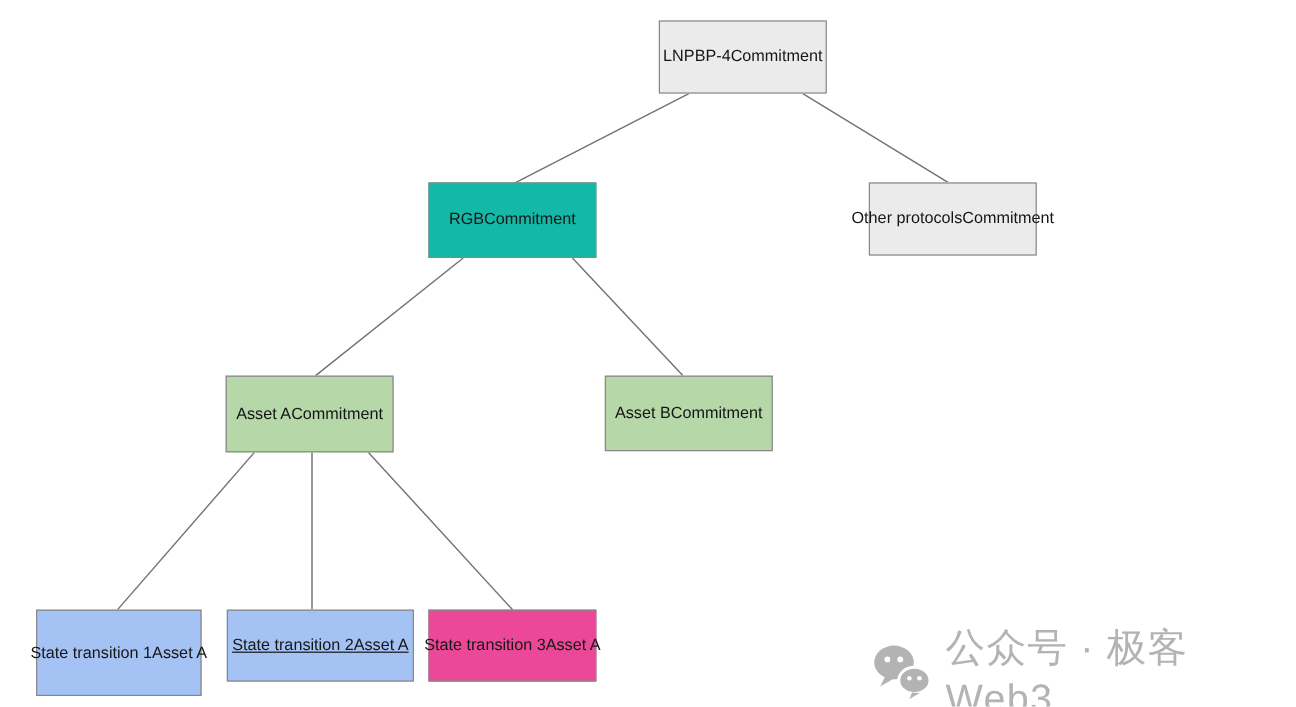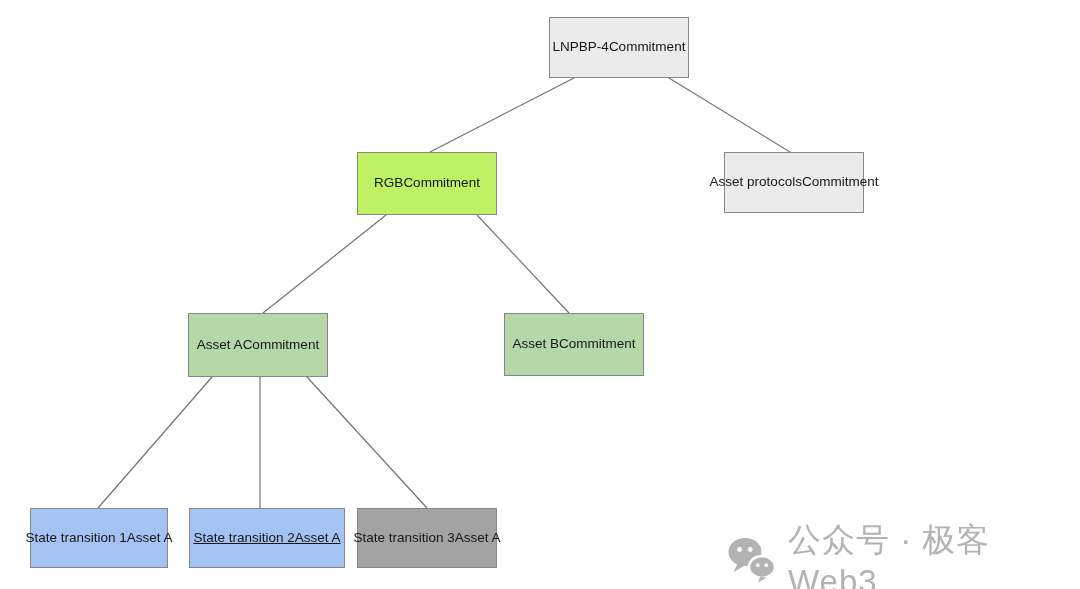--- a/index.html
+++ b/index.html
@@ -22,21 +22,21 @@
     font-size:13.5px;line-height:16.5px;
     text-align:center;
     white-space:nowrap;
   }
   
   .n-lnpbp4 {left:549px;top:17px; width:140px;height:61px;}
   .n-rgb    {left:357px;top:152px;width:140px;height:63px;}
   .n-other  {left:724px;top:152px;width:140px;height:61px;}
   .n-asseta {left:188px;top:313px;width:140px;height:64px;}
   .n-assetb {left:504px;top:313px;width:140px;height:63px;}
-  .n-st1    {left:30px; top:508px;width:138px;height:60px;text-align:center;}
+  .n-st1    {left:30px; top:508px;width:138px;height:72px;text-align:center;}
   .n-st2    {left:189px;top:508px;width:156px;height:60px;text-decoration:underline;}
   .n-st3    {left:357px;top:508px;width:140px;height:60px;}
 
   .watermark{
     position:absolute;left:727px;top:518px;
     display:flex;align-items:center;gap:11px;
     font-size:33px;letter-spacing:1px;
     user-select:none;
   }
   .watermark svg{flex:0 0 auto;display:block;}
@@ -54,27 +54,27 @@
     <line x1="212" y1="377" x2="98" y2="508"></line>
     <line x1="260" y1="377" x2="260" y2="508"></line>
     <line x1="307" y1="377" x2="427" y2="508"></line>
   </svg>
 
   <div class="node n-lnpbp4" style="background-color: rgb(235, 235, 235); border-color: rgb(135, 135, 135);">
     <span>LNPBP-4</span>
     <span>Commitment</span>
   </div>
 
-  <div class="node n-rgb" style="background-color: #bef264; border-color: rgb(135, 135, 135);">
+  <div class="node n-rgb" style="background-color: #14b8a6; border-color: rgb(135, 135, 135);">
     <span>RGB</span>
     <span>Commitment</span>
   </div>
 
   <div class="node n-other" style="background-color: rgb(235, 235, 235); border-color: rgb(135, 135, 135);">
-    <span>Asset protocols</span>
+    <span>Other protocols</span>
     <span>Commitment</span>
   </div>
 
   <div class="node n-asseta" style="background-color: rgb(182, 215, 168); border-color: rgb(135, 135, 135);">
     <span>Asset A</span>
     <span>Commitment</span>
   </div>
 
   <div class="node n-assetb" style="background-color: rgb(182, 215, 168); border-color: rgb(135, 135, 135); text-align: center;">
     <span>Asset B</span>
@@ -84,21 +84,21 @@
   <div class="node n-st1" style="background-color: rgb(164, 194, 244); border-color: rgb(135, 135, 135);">
     <span>State transition 1</span>
     <span>Asset A</span>
   </div>
 
   <div class="node n-st2" style="background-color: rgb(164, 194, 244); border-color: rgb(135, 135, 135);">
     <span>State transition 2</span>
     <span>Asset A</span>
   </div>
 
-  <div class="node n-st3" style="background-color: #a3a3a3; border-color: rgb(135, 135, 135);">
+  <div class="node n-st3" style="background-color: #ec4899; border-color: rgb(135, 135, 135);">
     <span>State transition 3</span>
     <span>Asset A</span>
   </div>
 
   <div class="watermark" style="color: rgb(179, 179, 179);">
     <svg width="50" height="46" viewBox="0 0 50 46" aria-hidden="true">
       <g fill="currentColor">
         <ellipse cx="18" cy="15" rx="16.5" ry="14"></ellipse>
         <path d="M11 26 L6.5 35 L18 28.5 Z"></path>
         <ellipse cx="35" cy="30" rx="13" ry="11" stroke="#ffffff" stroke-width="2.5"></ellipse>

